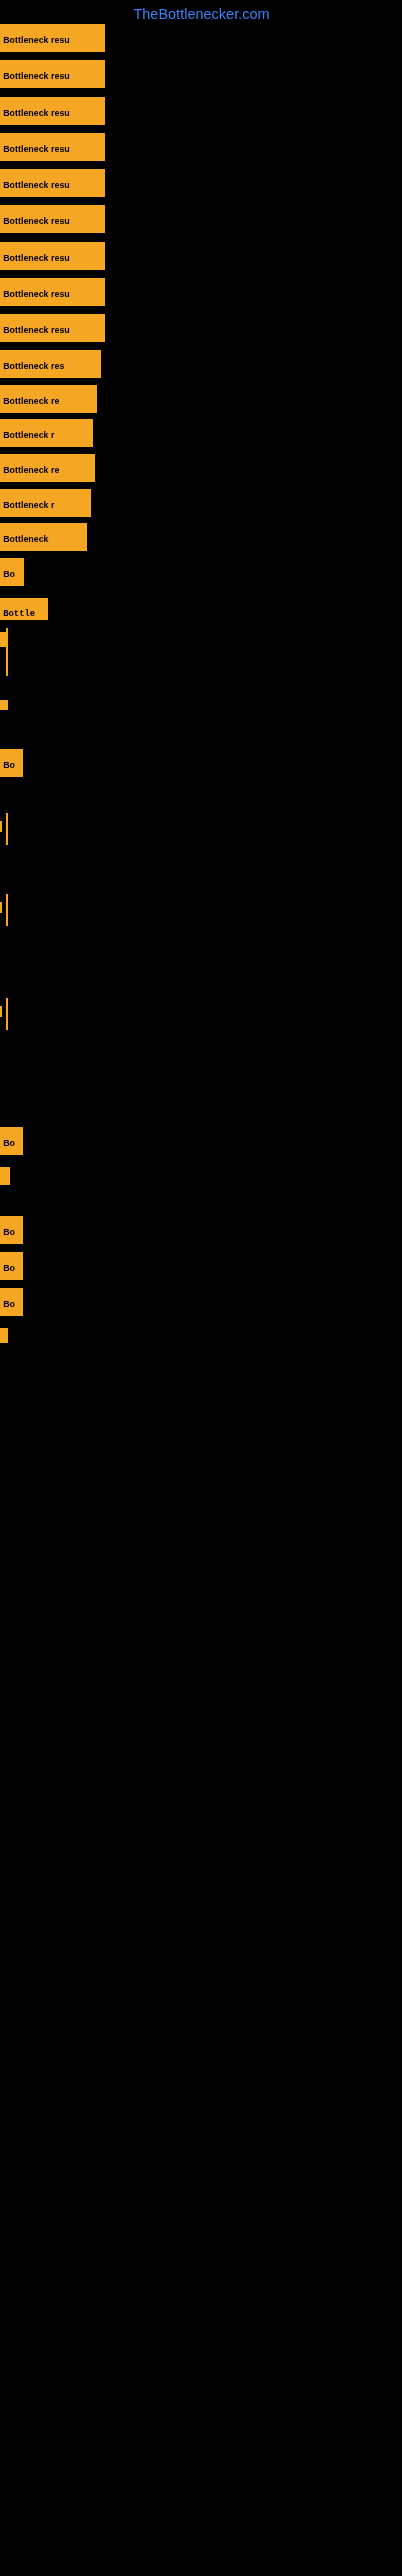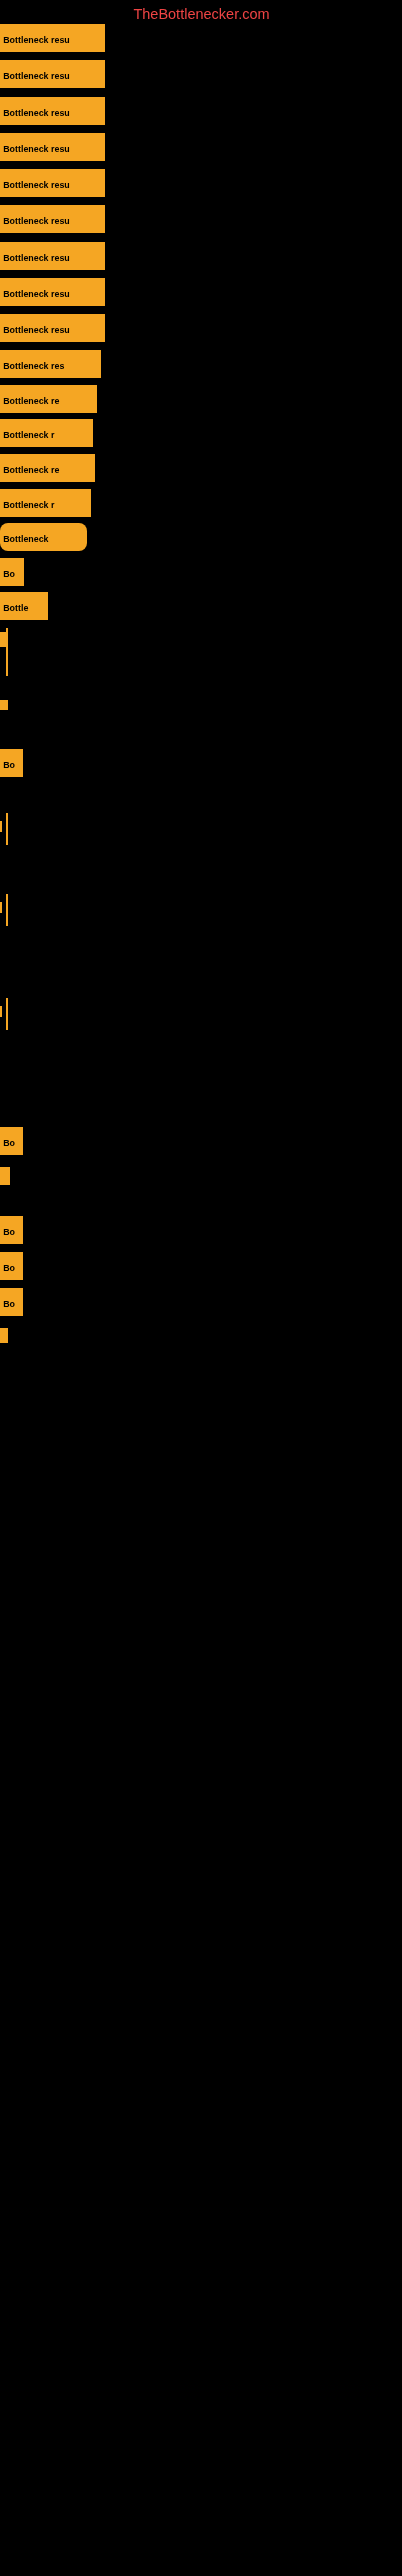--- a/index.html
+++ b/index.html
@@ -9,21 +9,21 @@
     }
     body {
       background-color: #000000;
       width: 403px;
       min-height: 2576px;
       font-family: Arial, sans-serif;
       position: relative;
     }
     .site-title {
       text-align: center;
-      color: #ef4444;
+      color: #3b82f6;
       font-size: 14.5px;
       padding: 6.4px 0;
       position: absolute;
       top: 0;
       width: 100%;
     }
     .bar-container {
       position: absolute;
       left: 0;
       display: flex;
@@ -91,27 +91,27 @@
     <div class="bar-container" style="top: 419px; height: 28px; width: 93px;">
       <div class="bar-label" style="height: 28px; line-height: 28px; width: 93px;">Bottleneck r</div>
     </div>
     <div class="bar-container" style="top: 454px; height: 28px; width: 95px;">
       <div class="bar-label" style="height: 28px; line-height: 28px; width: 95px;">Bottleneck re</div>
     </div>
     <div class="bar-container" style="top: 489px; height: 28px; width: 91px;">
       <div class="bar-label" style="height: 28px; line-height: 28px; width: 91px;">Bottleneck r</div>
     </div>
     <div class="bar-container" style="top: 523px; height: 28px; width: 87px;">
-      <div class="bar-label" style="height: 28px; line-height: 28px; width: 87px; border-radius: 8px;">Bottleneck</div>
+      <div class="bar-label" style="height: 28px; line-height: 28px; width: 87px;">Bottleneck</div>
     </div>
     <div class="bar-container" style="top: 558px; height: 28px; width: 24px;">
       <div class="bar-label" style="height: 28px; line-height: 28px; width: 24px;">Bo</div>
     </div>
     <div class="bar-container" style="top: 592px; height: 28px; width: 48px;">
-      <div class="bar-label" style="height: 28px; line-height: 28px; width: 48px;">Bottle</div>
+      <div class="bar-label" style="height: 22px; line-height: 28px; width: 48px; font-family: Liberation Mono, monospace;">Bottle</div>
     </div>
     <div class="bar-container" style="top: 632px; height: 14.5px; width: 8px;">
       <div class="bar-line" style="width: 8px; height: 14.5px;"></div>
     </div>
     <div class="bar-container" style="top: 700px; height: 9.7px; width: 8px;">
       <div class="bar-line" style="width: 8px; height: 9.7px;"></div>
     </div>
     <div class="bar-container" style="top: 749px; height: 28px; width: 22.5px;">
       <div class="bar-label" style="height: 28px; line-height: 28px; width: 22.5px;">Bo</div>
     </div>

